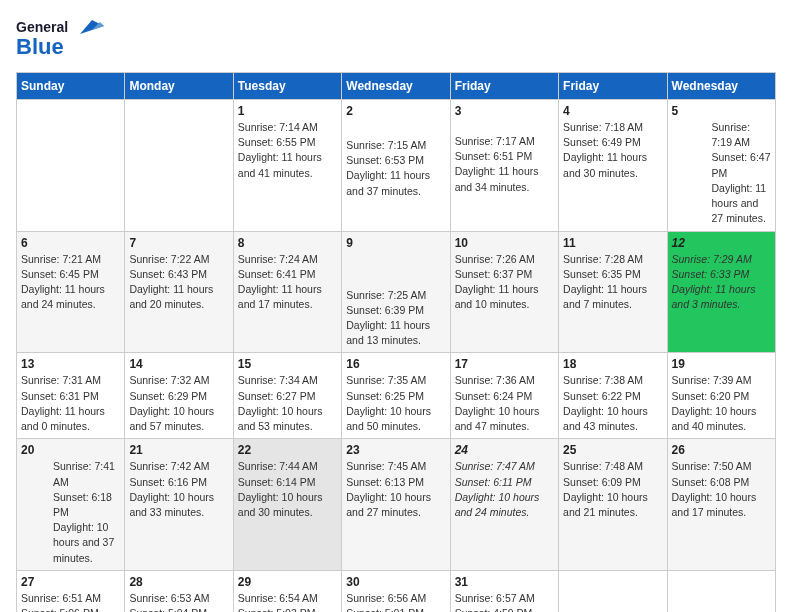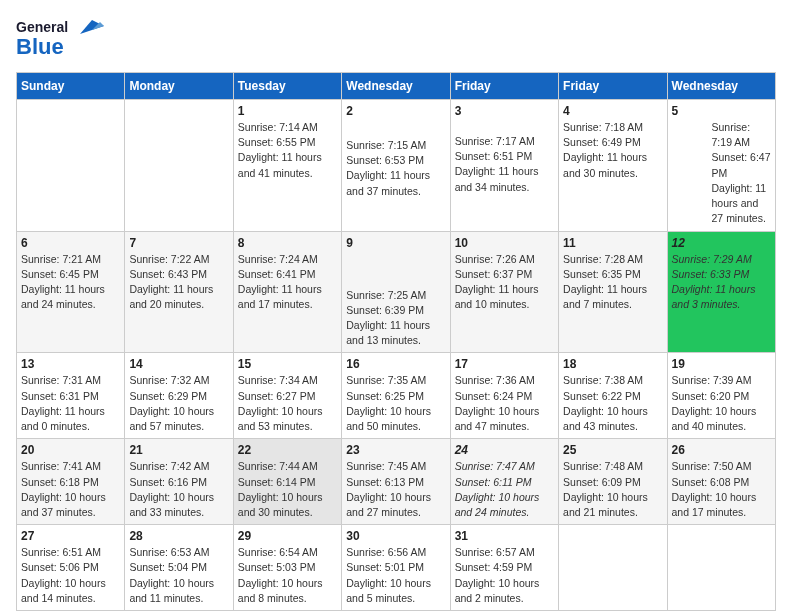--- a/index.html
+++ b/index.html
@@ -233,21 +233,21 @@
         <td>
           <span class="day-num">19</span>
           <div class="day-info" style="white-space: pre-line;">Sunrise: 7:39 AM
 Sunset: 6:20 PM
 Daylight: 10 hours and 40 minutes.</div>
         </td>
       </tr>
       <tr>
         <td style="background: rgb(245, 245, 245);">
           <span class="day-num">20</span>
-          <div class="day-info" style="white-space: pre-line;">Sunrise: 7:41 AM
+          <div class="day-info" style="white-space: pre-line; margin-left: 32px;">Sunrise: 7:41 AM
 Sunset: 6:18 PM
 Daylight: 10 hours and 37 minutes.</div>
         </td>
         <td style="background: rgb(245, 245, 245);">
           <span class="day-num">21</span>
           <div class="day-info" style="white-space: pre-line;">Sunrise: 7:42 AM
 Sunset: 6:16 PM
 Daylight: 10 hours and 33 minutes.</div>
         </td>
         <td style="background: #e5e5e5;">

